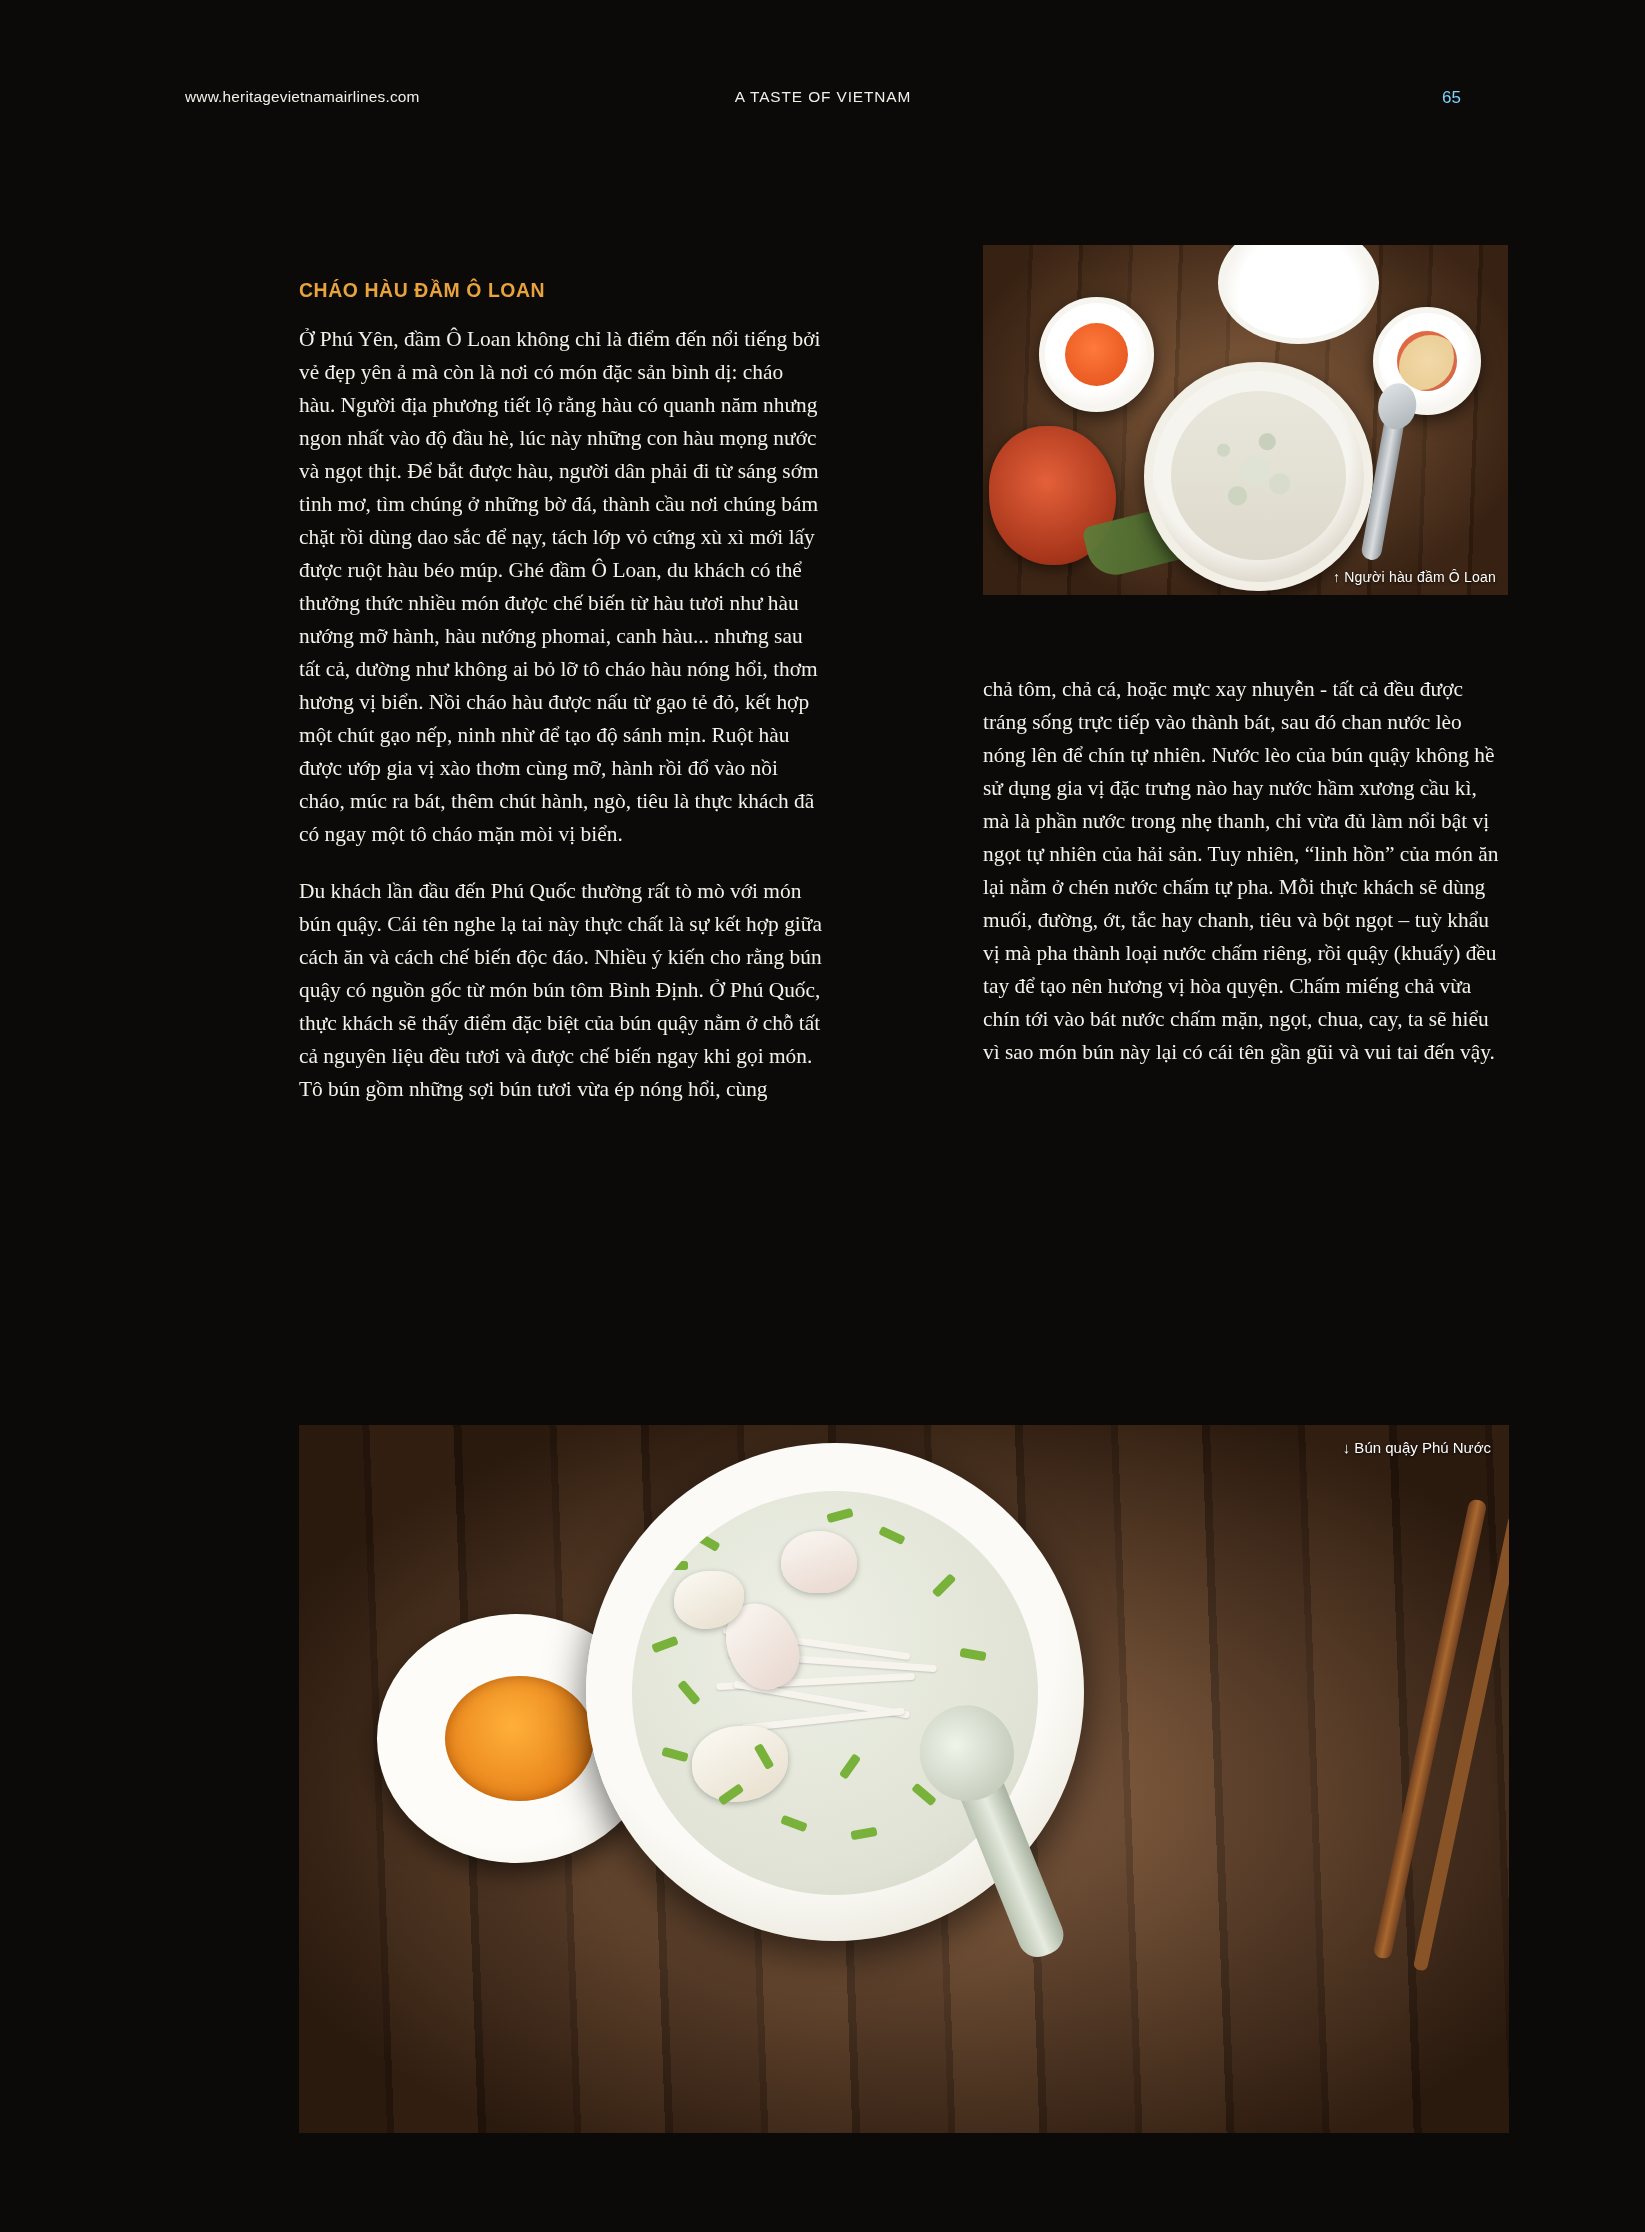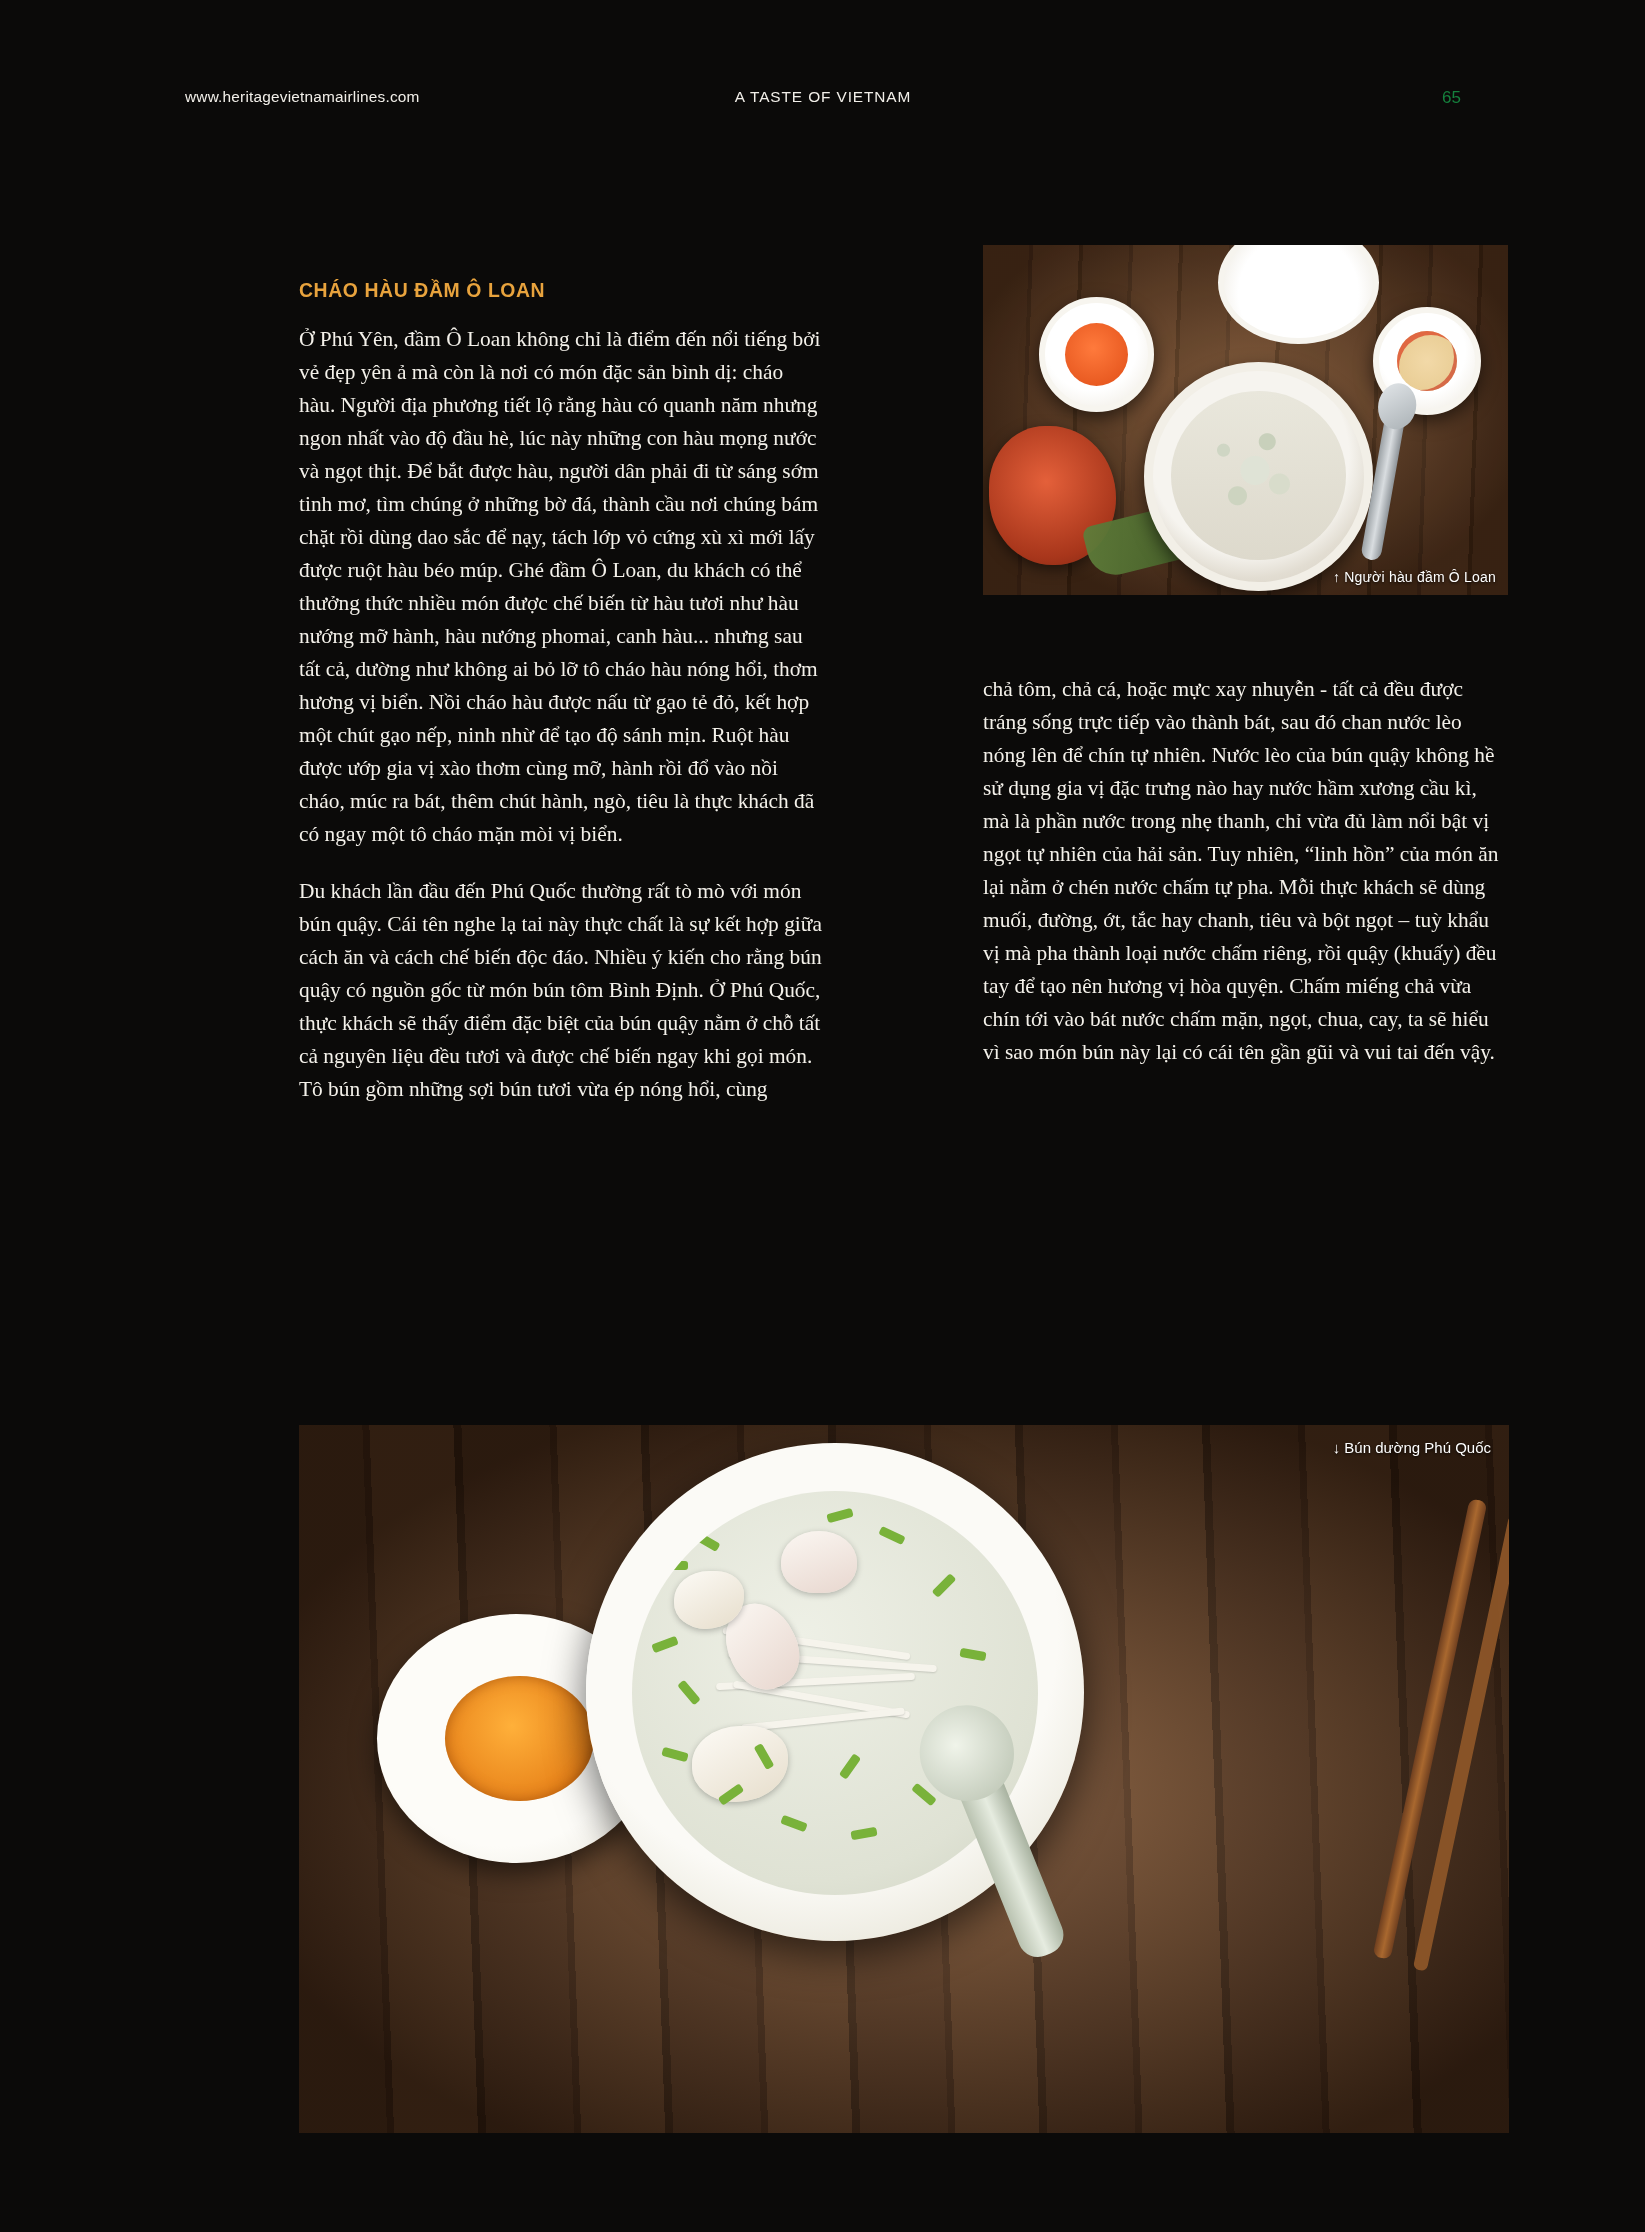--- a/index.html
+++ b/index.html
@@ -48,21 +48,21 @@
     font-size: 15.4px;
     letter-spacing: 0.9px;
     color: #f2efe9;
   }
   .rh-right {
     position: absolute;
     right: 0;
     top: 0;
     font-family: "Liberation Sans", sans-serif;
     font-size: 17px;
-    color: #15803d;
+    color: #7dd3fc;
     text-align: right;
   }
 
   
   .col {
     position: absolute;
     width: 521px;
     font-size: 21.4px;
     line-height: 33px;
     color: #f4f1ea;
@@ -365,17 +365,17 @@
         <div class="chive" style="left:318px;top:235px;transform:rotate(-25deg);"></div>
         <div class="chive" style="left:328px;top:159px;transform:rotate(10deg);"></div>
         <div class="chive" style="left:299px;top:90px;transform:rotate(-45deg);"></div>
         <div class="chive" style="left:247px;top:40px;transform:rotate(25deg);"></div>
         <div class="chive" style="left:195px;top:20px;transform:rotate(-15deg);"></div>
         <div class="chive" style="left:119px;top:261px;transform:rotate(60deg);"></div>
         <div class="chive" style="left:205px;top:271px;transform:rotate(-55deg);"></div>
       </div>
     </div>
     <div class="big-spoon"></div>
-    <div class="caption">↓ Bún dường Phú Quốc</div>
+    <div class="caption">↓ Bún quậy Phú Nước</div>
   </div>
 
 </div>
 
 
 </body></html>

